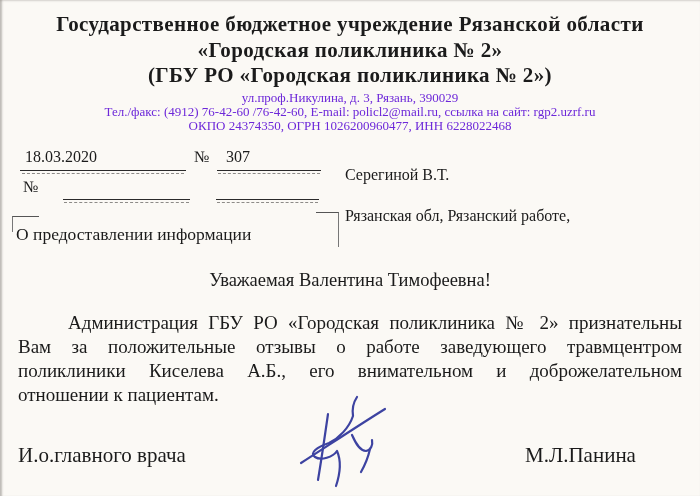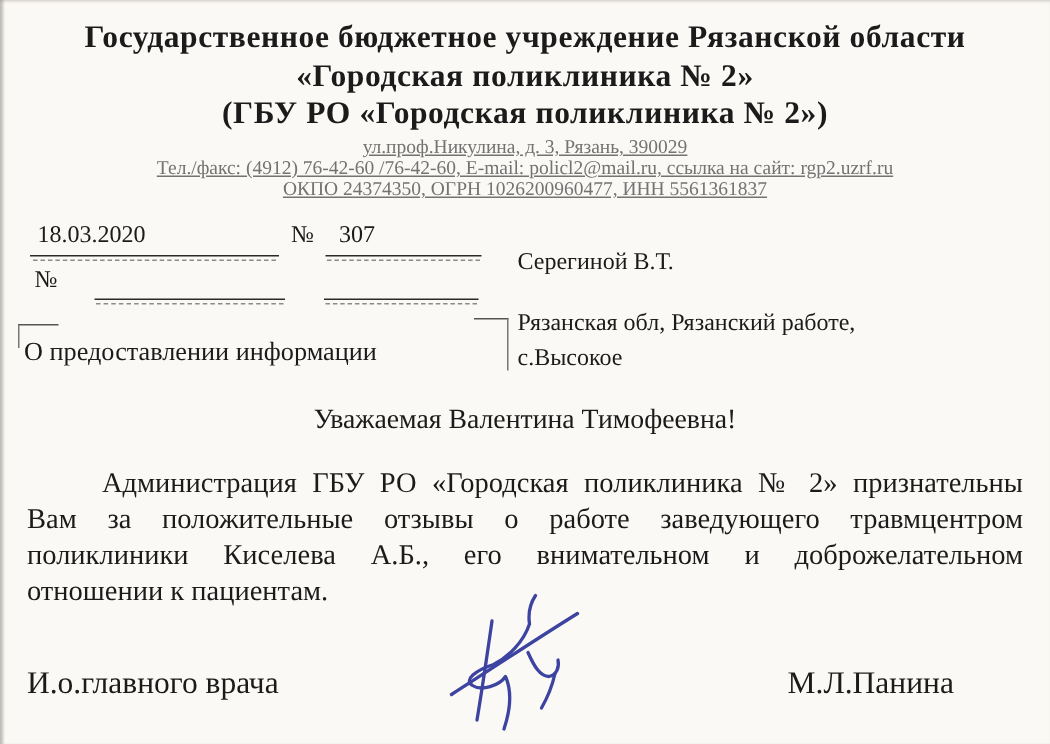--- a/index.html
+++ b/index.html
@@ -10,21 +10,21 @@
     background: #fbf9f5;
     font-family: "Liberation Serif", "DejaVu Serif", serif;
     color: #1b1b1b;
     overflow: hidden;
     box-shadow: inset 3px 0 2px -1px rgba(120,115,110,.45),
                 inset 0 2px 2px -1px rgba(150,145,140,.35);
   }
   .abs { position: absolute; }
   .center { left: 0; width: 100%; text-align: center; }
   .hdr-bold { font-weight: bold; font-size: 21px; letter-spacing: 0.4px; white-space: nowrap; }
-  .hdr-small { font-size: 13px; color: #737373; white-space: nowrap; text-decoration: underline; }
+  .hdr-small { font-size: 13px; color: #6d28d9; white-space: nowrap; }
   .ref-text { font-size: 16px; white-space: nowrap; }
   .uline { height: 6px; border-top: 1.5px solid #2a2a2a; }
   .uline::after {
     content: ""; position: absolute; left: 1%; right: 1%; top: 2px;
     border-top: 1px dashed #8d8b88;
   }
   .corner-tl { width: 26px; height: 15px; border-top: 1.5px solid #555; border-left: 1.5px solid #777; }
   .corner-tr { width: 22px; height: 34px; border-top: 1.5px solid #555; border-right: 1.5px solid #777; }
   .subject { font-size: 17.5px; white-space: nowrap; }
   .salut { font-size: 18.5px; }
@@ -39,36 +39,35 @@
 </head>
 <body>
 
 <div class="page">
 
   <div class="abs center hdr-bold" style="top:12px">Государственное бюджетное учреждение Рязанской области</div>
   <div class="abs center hdr-bold" style="top:38px">«Городская поликлиника № 2»</div>
   <div class="abs center hdr-bold" style="top:63px">(ГБУ РО «Городская поликлиника № 2»)</div>
   <div class="abs center hdr-small" style="top:90px">ул.проф.Никулина, д. 3, Рязань, 390029</div>
   <div class="abs center hdr-small" style="top:104px">Тел./факс: (4912) 76-42-60 /76-42-60, E-mail: policl2@mail.ru, ссылка на сайт: rgp2.uzrf.ru</div>
-  <div class="abs center hdr-small" style="top:118px">ОКПО 24374350, ОГРН 1026200960477, ИНН 5561361837</div>
+  <div class="abs center hdr-small" style="top:118px">ОКПО 24374350, ОГРН 1026200960477, ИНН 6228022468</div>
 
   <div class="abs ref-text" style="left:25px; top:148px">18.03.2020</div>
   <div class="abs uline" style="left:20px; top:170px; width:166px"></div>
   <div class="abs ref-text" style="left:194px; top:148px">№</div>
   <div class="abs ref-text" style="left:226px; top:148px">307</div>
   <div class="abs uline" style="left:217px; top:170px; width:104px"></div>
 
   <div class="abs ref-text" style="left:23px; top:178px">№</div>
   <div class="abs uline" style="left:63px; top:199px; width:127px"></div>
   <div class="abs uline" style="left:216px; top:199px; width:103px"></div>
 
   <div class="abs ref-text" style="left:345px; top:166px">Серегиной В.Т.</div>
   <div class="abs corner-tr" style="left:316px; top:212px"></div>
   <div class="abs ref-text" style="left:345px; top:207px">Рязанская обл, Рязанский работе,</div>
-  <div class="abs ref-text" style="left:345px; top:230px">с.Высокое</div>
 
   <div class="abs corner-tl" style="left:12px; top:216px"></div>
   <div class="abs center salut" style="top:270px">Уважаемая Валентина Тимофеевна!</div>
 
   <div class="abs subject" style="left:16px; top:224px">О предоставлении информации</div>
 
   <div class="abs body-line first" style="top:311px">Администрация ГБУ РО «Городская поликлиника № 2» признательны</div>
   <div class="abs body-line" style="top:335px">Вам за положительные отзывы о работе заведующего травмцентром</div>
   <div class="abs body-line" style="top:359px">поликлиники Киселева А.Б., его внимательном и доброжелательном</div>
   <div class="abs body-line last" style="top:383px">отношении к пациентам.</div>

